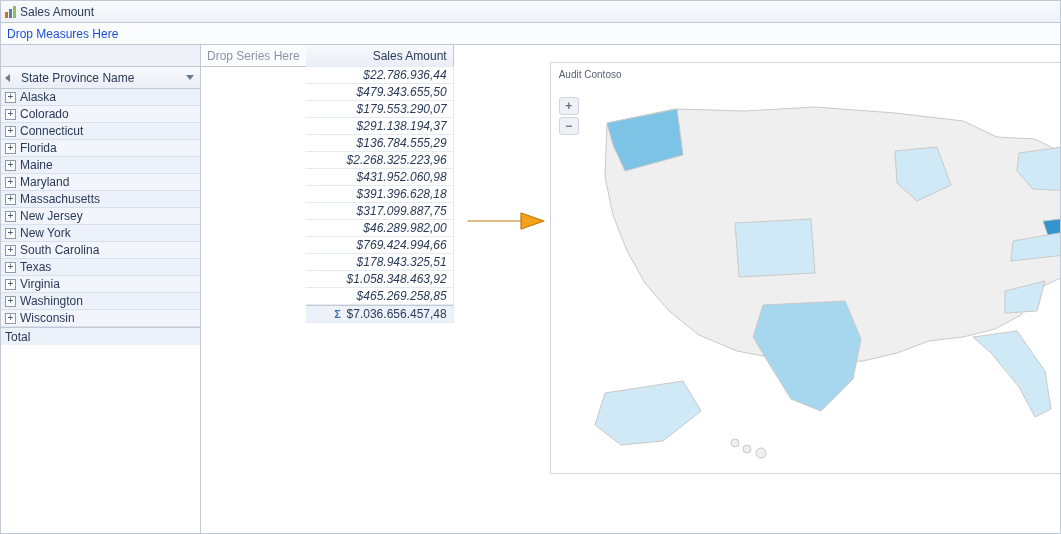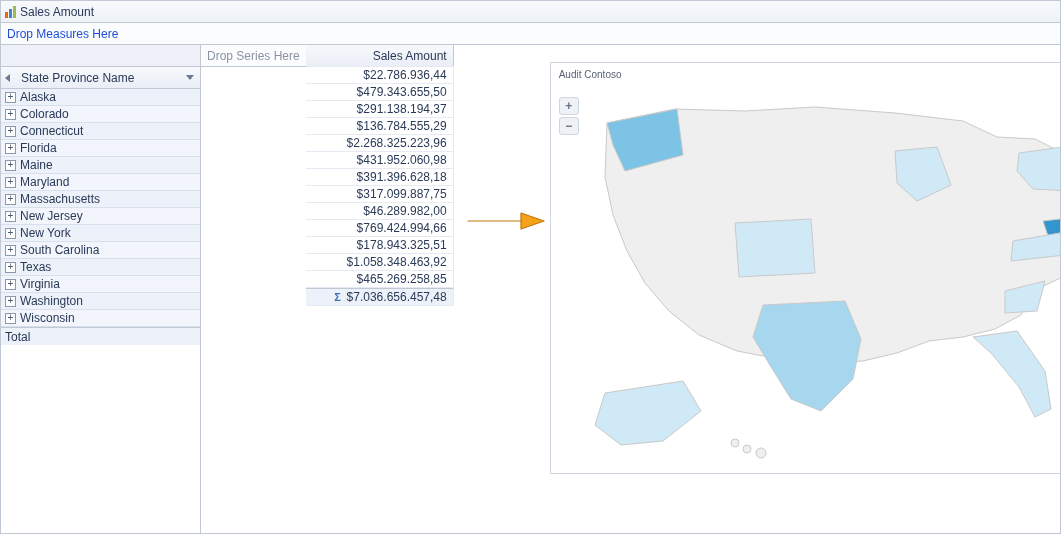--- a/index.html
+++ b/index.html
@@ -138,20 +138,21 @@
   }
   .valcell {
     height: 18px;
     display: flex; align-items: center; justify-content: flex-end;
     border-top: 1px solid #e6ebf3;
     border-bottom: 1px solid #e6ebf3;
     border-right: 1px solid #e6ebf3;
     margin-top: -1px;
     padding: 0 6px;
     color: #2a3a57;
+    font-style: italic;
   }
   .valtotal {
     height: 18px;
     display: flex; align-items: center; justify-content: flex-end;
     border-top: 1px solid #c0c8d4;
     border-right: 1px solid #e6ebf3;
     border-bottom: 1px solid #e6ebf3;
     padding: 0 6px;
     background: #edf1f9;
     color: #2a3a57;
@@ -316,20 +317,21 @@
 
     <div class="data-area">
 
       <div class="valcol">
         <div class="valhead">
           <span>Sales Amount</span>
         </div>
         <div id="vallist">
             <div class="valcell">$22.786.936,44</div>
             <div class="valcell">$479.343.655,50</div>
+            <div class="valcell">$179.553.290,07</div>
             <div class="valcell">$291.138.194,37</div>
             <div class="valcell">$136.784.555,29</div>
             <div class="valcell">$2.268.325.223,96</div>
             <div class="valcell">$431.952.060,98</div>
             <div class="valcell">$391.396.628,18</div>
             <div class="valcell">$317.099.887,75</div>
             <div class="valcell">$46.289.982,00</div>
             <div class="valcell">$769.424.994,66</div>
             <div class="valcell">$178.943.325,51</div>
             <div class="valcell">$1.058.348.463,92</div>

